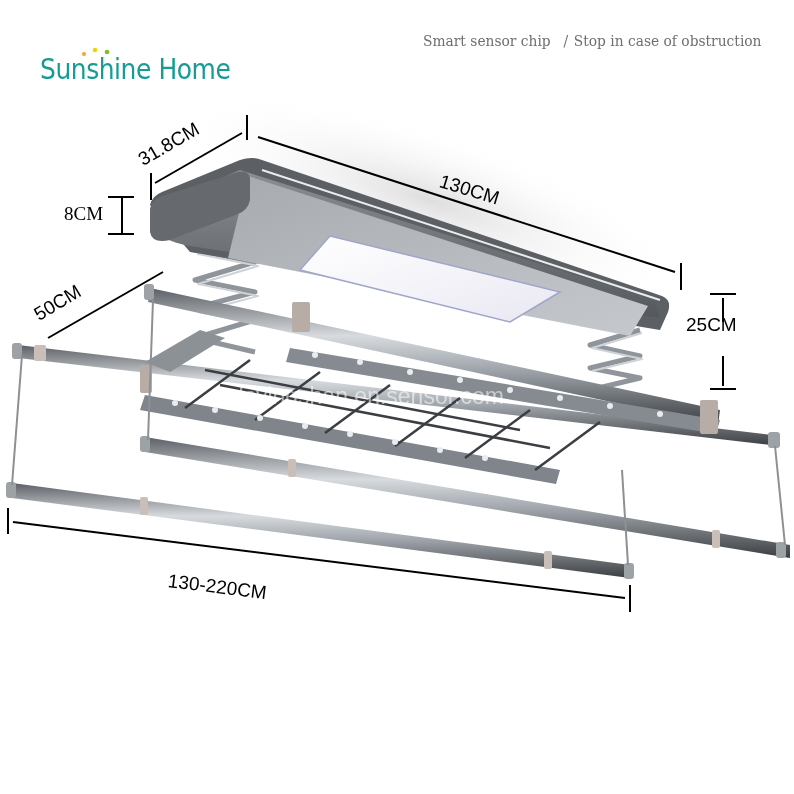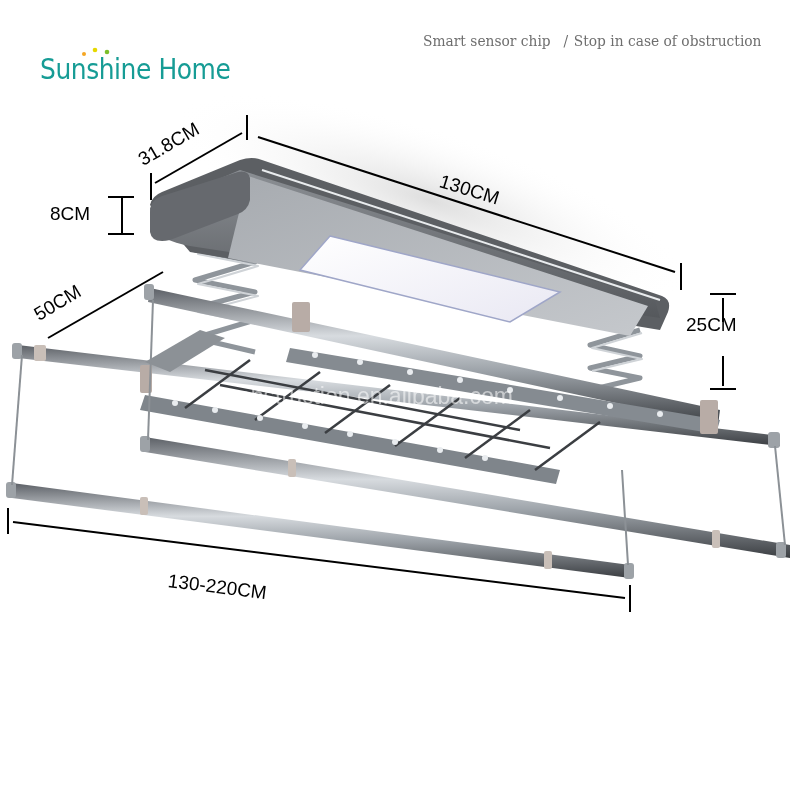--- a/index.html
+++ b/index.html
@@ -175,18 +175,18 @@
     <line x1="48" y1="338" x2="163" y2="272"></line>
 
     <line x1="8" y1="508" x2="8" y2="534"></line>
     <line x1="13" y1="522" x2="625" y2="598"></line>
     <line x1="630" y1="585" x2="630" y2="612"></line>
   </g>
 </svg>
 
 <div class="dim" style="left:140px; top:150px; transform: rotate(-30deg);">31.8CM</div>
 <div class="dim" style="left:440px; top:170px; transform: rotate(17deg);">130CM</div>
-<div class="dim" style="left:50px; top:203px;">8CM</div>
+<div class="dim" style="left:64px; top:203px;font-family:Liberation Serif, serif;">8CM</div>
 <div class="dim" style="left:686px; top:314px;">25CM</div>
 <div class="dim" style="left:36px; top:305px; transform: rotate(-31deg);">50CM</div>
 <div class="dim" style="left:168px; top:570px; transform: rotate(7deg);">130-220CM</div>
 
-<div class="watermark">obstruction.en.alibaba.com</div>
+<div class="watermark">fsyingshan.en.sensor.com</div>
 
 </body></html>

